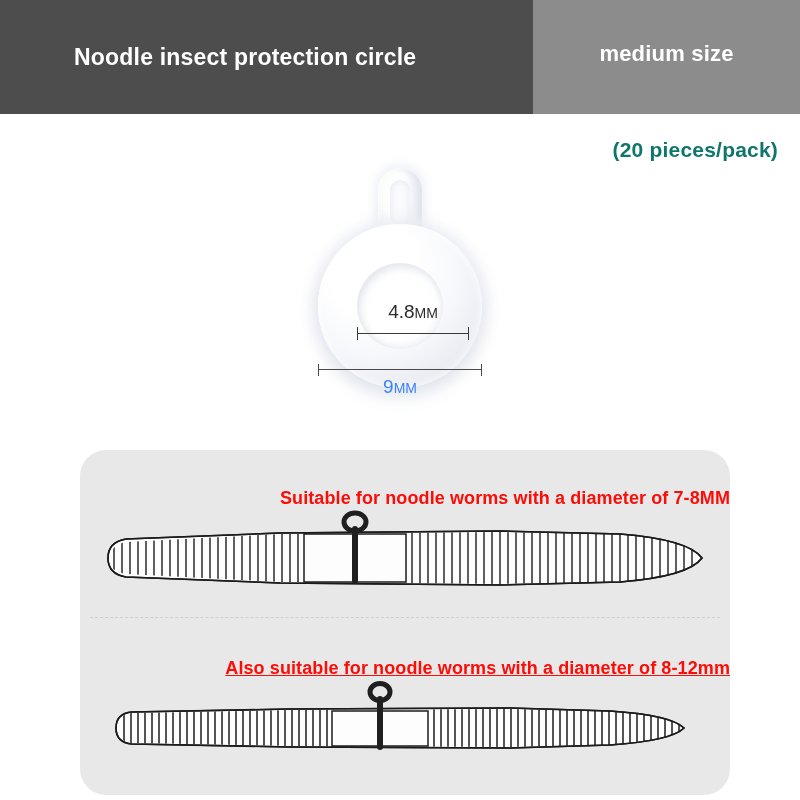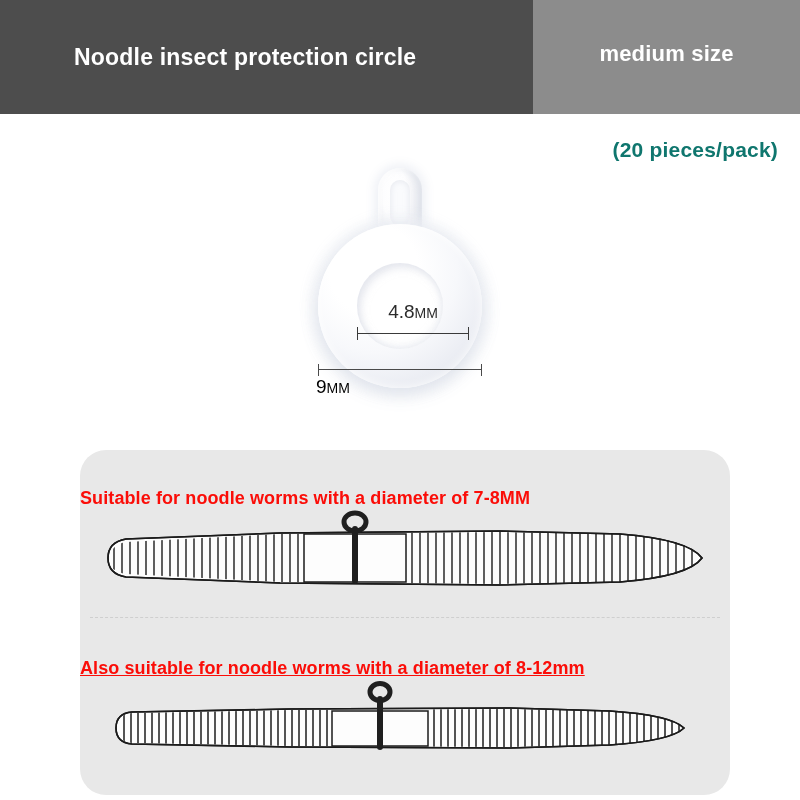--- a/index.html
+++ b/index.html
@@ -159,44 +159,45 @@
     top: 0px;
     width: 1px; height: 12px;
     background: #4a4a4a;
   }
   #dim-outer-cap-l { left: 2px; }
   #dim-outer-cap-r { left: 165px; }
   #dim-outer-label {
     position: absolute;
     left: 0; top: 12px;
     width: 168px;
-    text-align: left;
-    color: #000000;
+    text-align: center;
+    color: #3b82f6;
     font-size: 19px;
     white-space: nowrap;
   }
   #dim-outer-label .unit { font-size: 14px; }
 
   
   #usage-card {
     position: absolute;
     left: 80px; top: 450px;
     width: 650px; height: 345px;
     background: #e8e8e8;
     border-radius: 26px;
   }
   .usage-caption {
     position: absolute;
     width: 100%;
-    text-align: left;
+    text-align: right;
     color: #fb0d08;
     font-size: 18px;
     font-weight: bold;
     letter-spacing: .1px;
     white-space: nowrap;
+    padding-left: 30px;
   }
   #usage-caption-1 { top: 38px; }
   #usage-caption-2 { top: 208px; text-decoration: underline; }
 
   #usage-divider {
     position: absolute;
     left: 10px; top: 167px;
     width: 630px; height: 0;
     border-top: 1px dashed #cfcfcf;
   }

